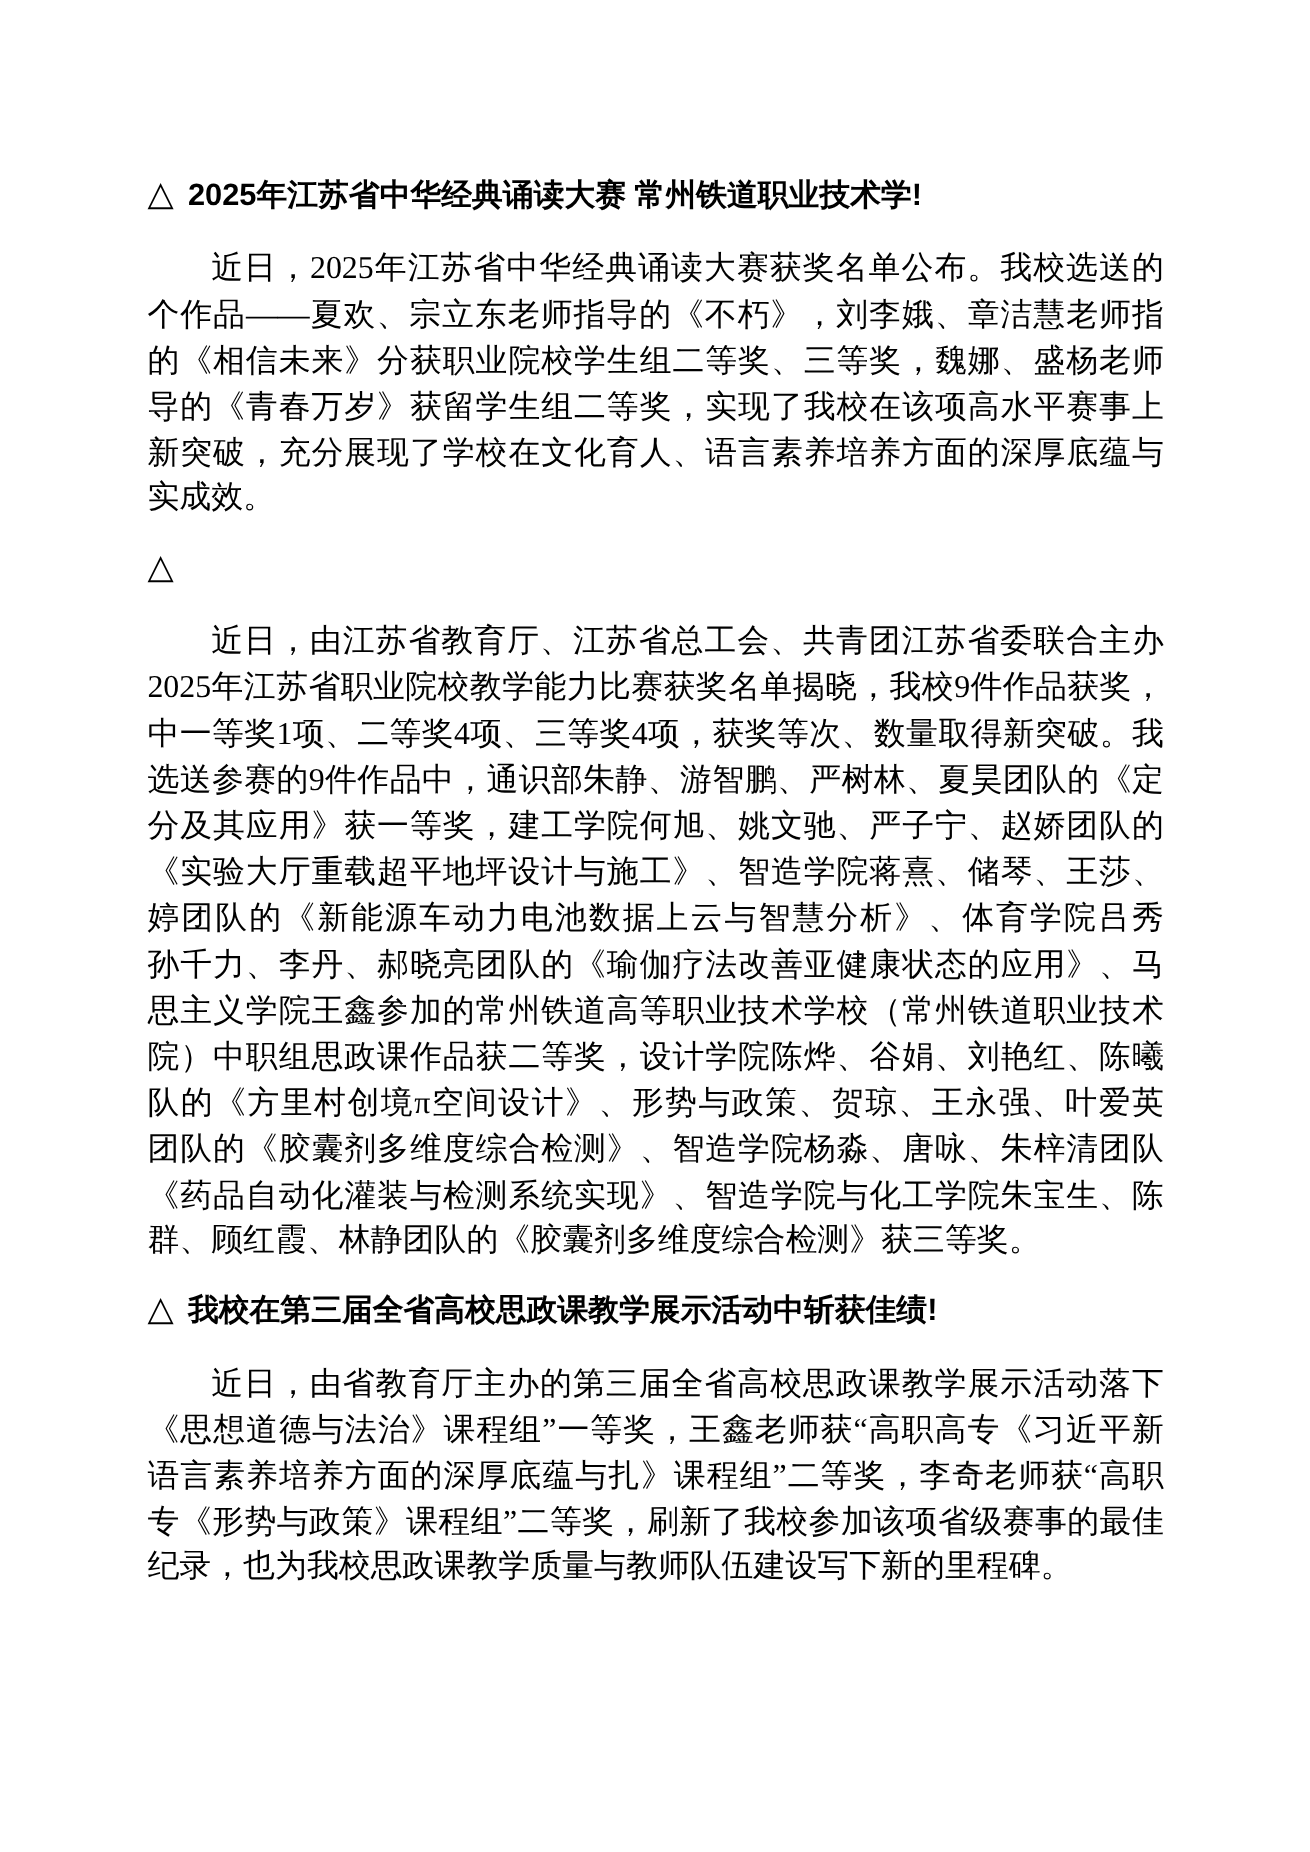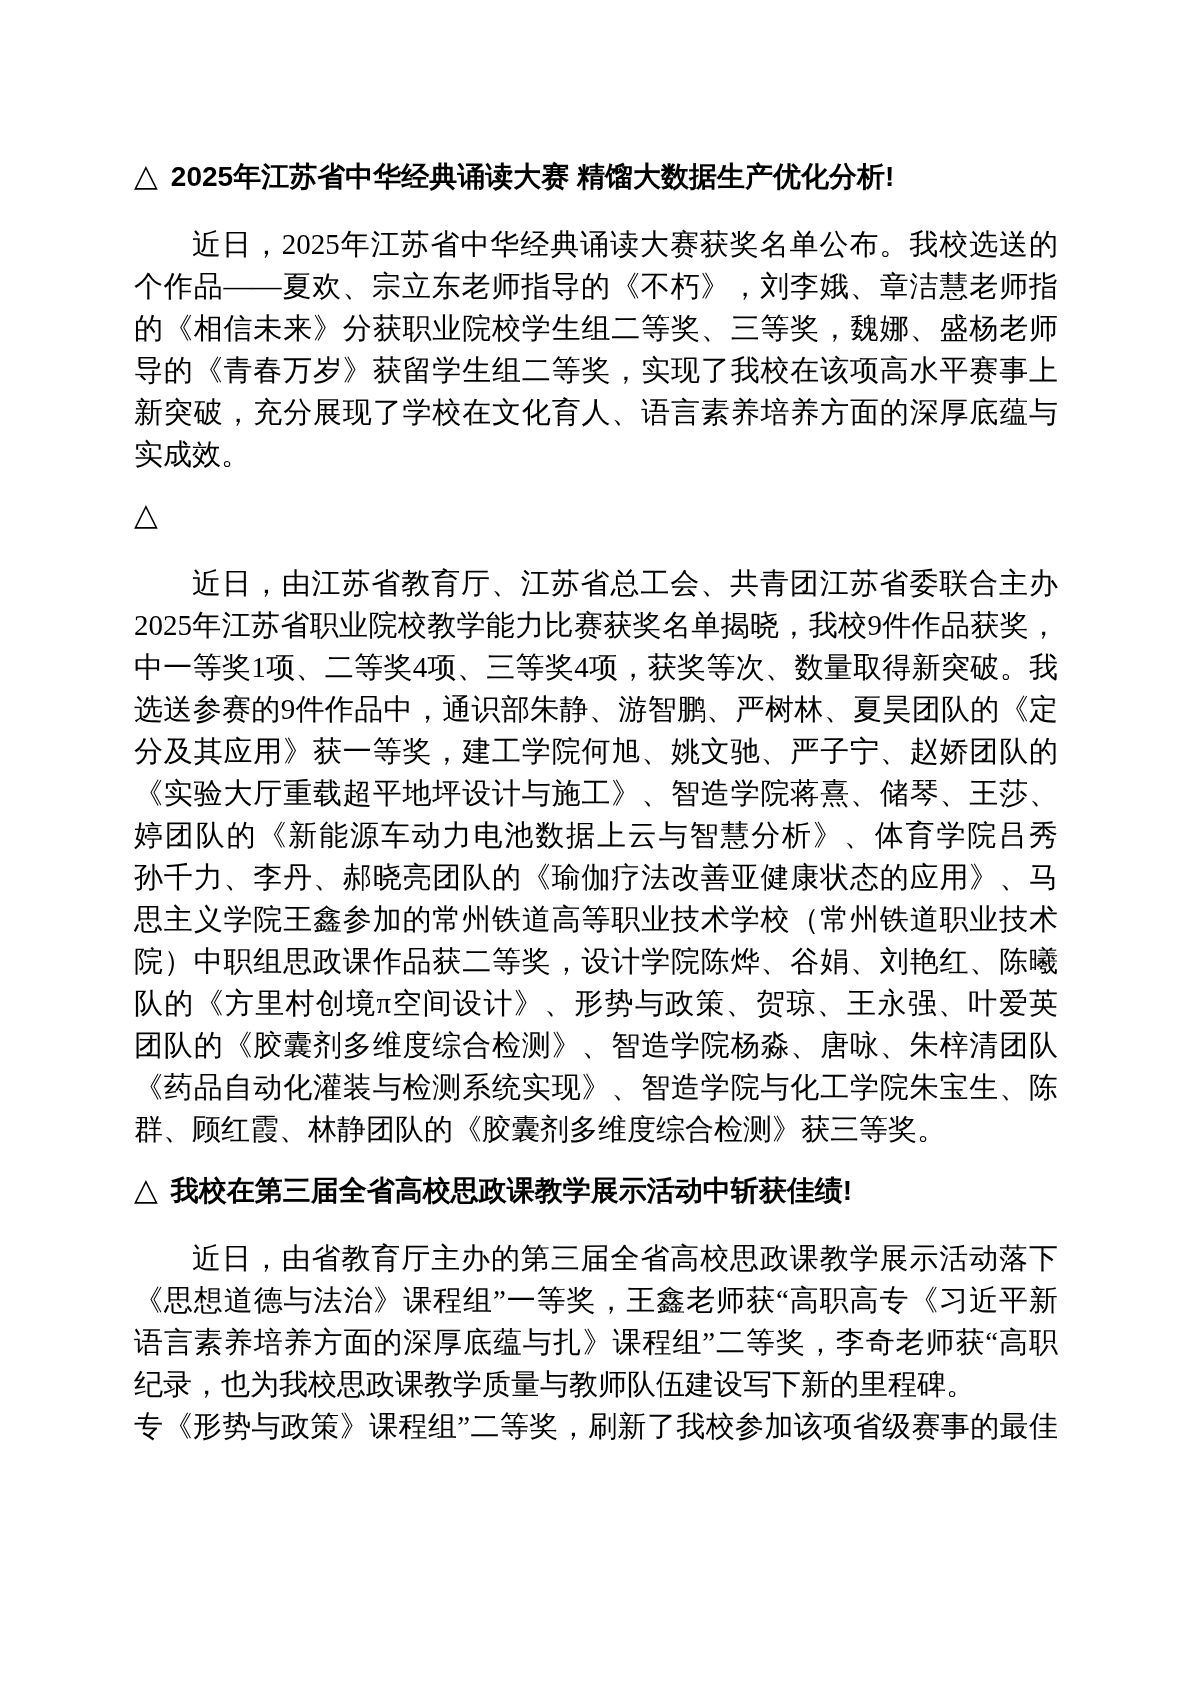--- a/index.html
+++ b/index.html
@@ -43,31 +43,31 @@
     margin: 0;
   }
   .line {
     height: 42px;
     text-align: justify;
     text-align-last: justify;
     text-justify: inter-ideograph;
     overflow: hidden;
   }
   .line.first { text-indent: 2em; }
-  .line.last { text-align: center; text-align-last: left; }
+  .line.last { text-align: center; text-align-last: left; font-family: Liberation Mono, monospace; }
 </style>
 </head>
 <body>
 
 <div class="page">
   <div class="content">
 
     <div class="heading">
       <span class="tri">△</span>
-      <span>2025年江苏省中华经典诵读大赛 精馏大数据生产优化分析!</span>
+      <span>2025年江苏省中华经典诵读大赛 常州铁道职业技术学!</span>
     </div>
     <div class="para">
       <div class="line first">近日，2025年江苏省中华经典诵读大赛获奖名单公布。我校选送的三</div>
       <div class="line">个作品——夏欢、宗立东老师指导的《不朽》，刘李娥、章洁慧老师指导</div>
       <div class="line">的《相信未来》分获职业院校学生组二等奖、三等奖，魏娜、盛杨老师指</div>
       <div class="line">导的《青春万岁》获留学生组二等奖，实现了我校在该项高水平赛事上的</div>
       <div class="line">新突破，充分展现了学校在文化育人、语言素养培养方面的深厚底蕴与扎</div>
       <div class="line last">实成效。</div>
     </div>
 
@@ -92,18 +92,18 @@
     </div>
 
     <div class="heading">
       <span class="tri">△</span>
       <span>我校在第三届全省高校思政课教学展示活动中斩获佳绩!</span>
     </div>
     <div class="para">
       <div class="line first">近日，由省教育厅主办的第三届全省高校思政课教学展示活动落下帷</div>
       <div class="line">《思想道德与法治》课程组”一等奖，王鑫老师获“高职高专《习近平新</div>
       <div class="line">语言素养培养方面的深厚底蕴与扎》课程组”二等奖，李奇老师获“高职高</div>
+      <div class="line">专《形势与政策》课程组”二等奖，刷新了我校参加该项省级赛事的最佳</div>
       <div class="line last">纪录，也为我校思政课教学质量与教师队伍建设写下新的里程碑。</div>
-      <div class="line">专《形势与政策》课程组”二等奖，刷新了我校参加该项省级赛事的最佳</div>
     </div>
 
   </div>
 </div>
 
 </body></html>

